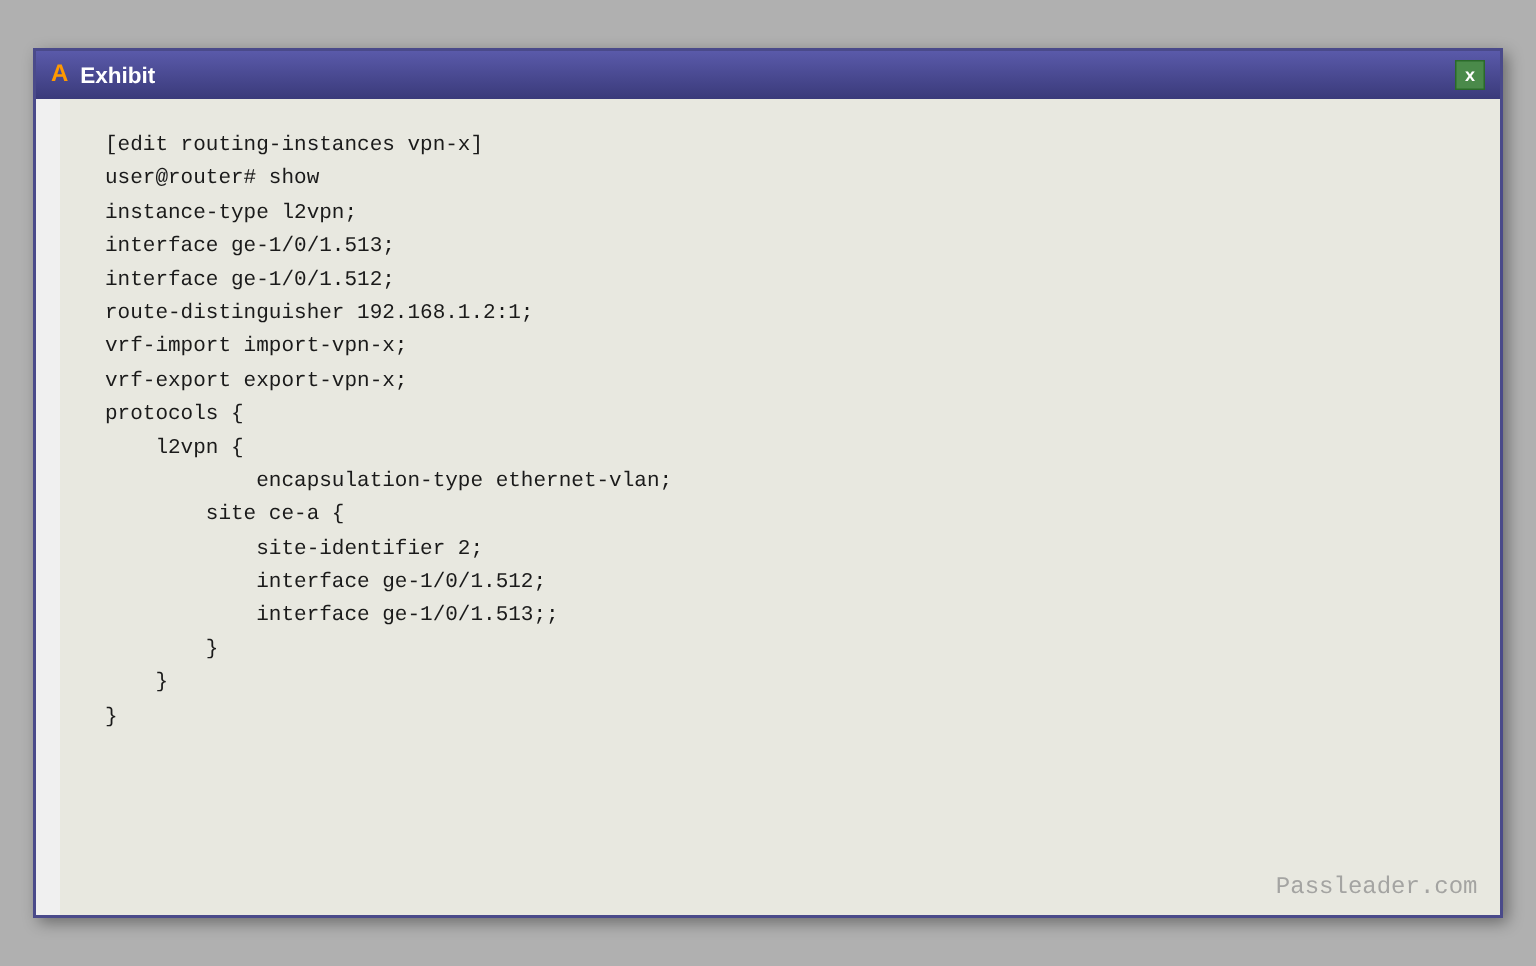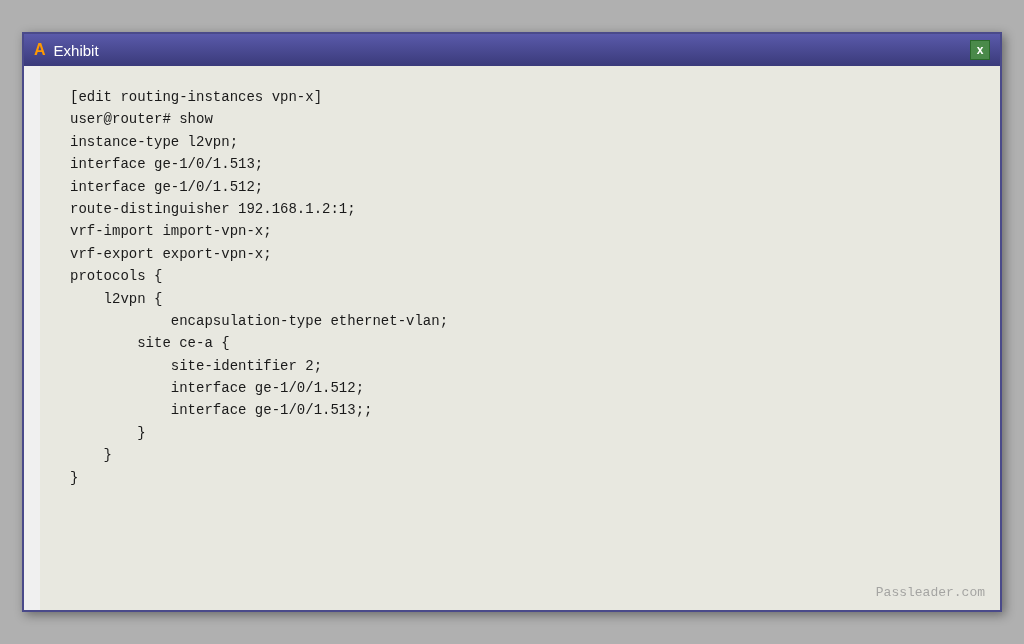--- a/index.html
+++ b/index.html
@@ -46,21 +46,21 @@
 
     .title-icon {
       color: #ff9900;
       font-weight: bold;
       font-size: 16px;
     }
 
     .title-text {
       color: white;
       font-size: 15px;
-      font-weight: normal;
+      font-weight: bold;
     }
 
     .close-btn {
       background: #4a8a4a;
       color: white;
       border: 1px solid #2a6a2a;
       width: 20px;
       height: 20px;
       display: flex;
       align-items: center;
@@ -85,21 +85,21 @@
       color: #1a1a1a;
       line-height: 1.6;
       white-space: pre;
     }
 
     .watermark {
       position: absolute;
       bottom: 10px;
       right: 15px;
       font-family: 'Courier New', Courier, monospace;
-      font-size: 13px;
+      font-size: 16px;
       color: #888;
       opacity: 0.7;
     }
   </style>
 </head>
 <body>
 
 <div class="window">
   <div class="title-bar">
     <div class="title-bar-left">

